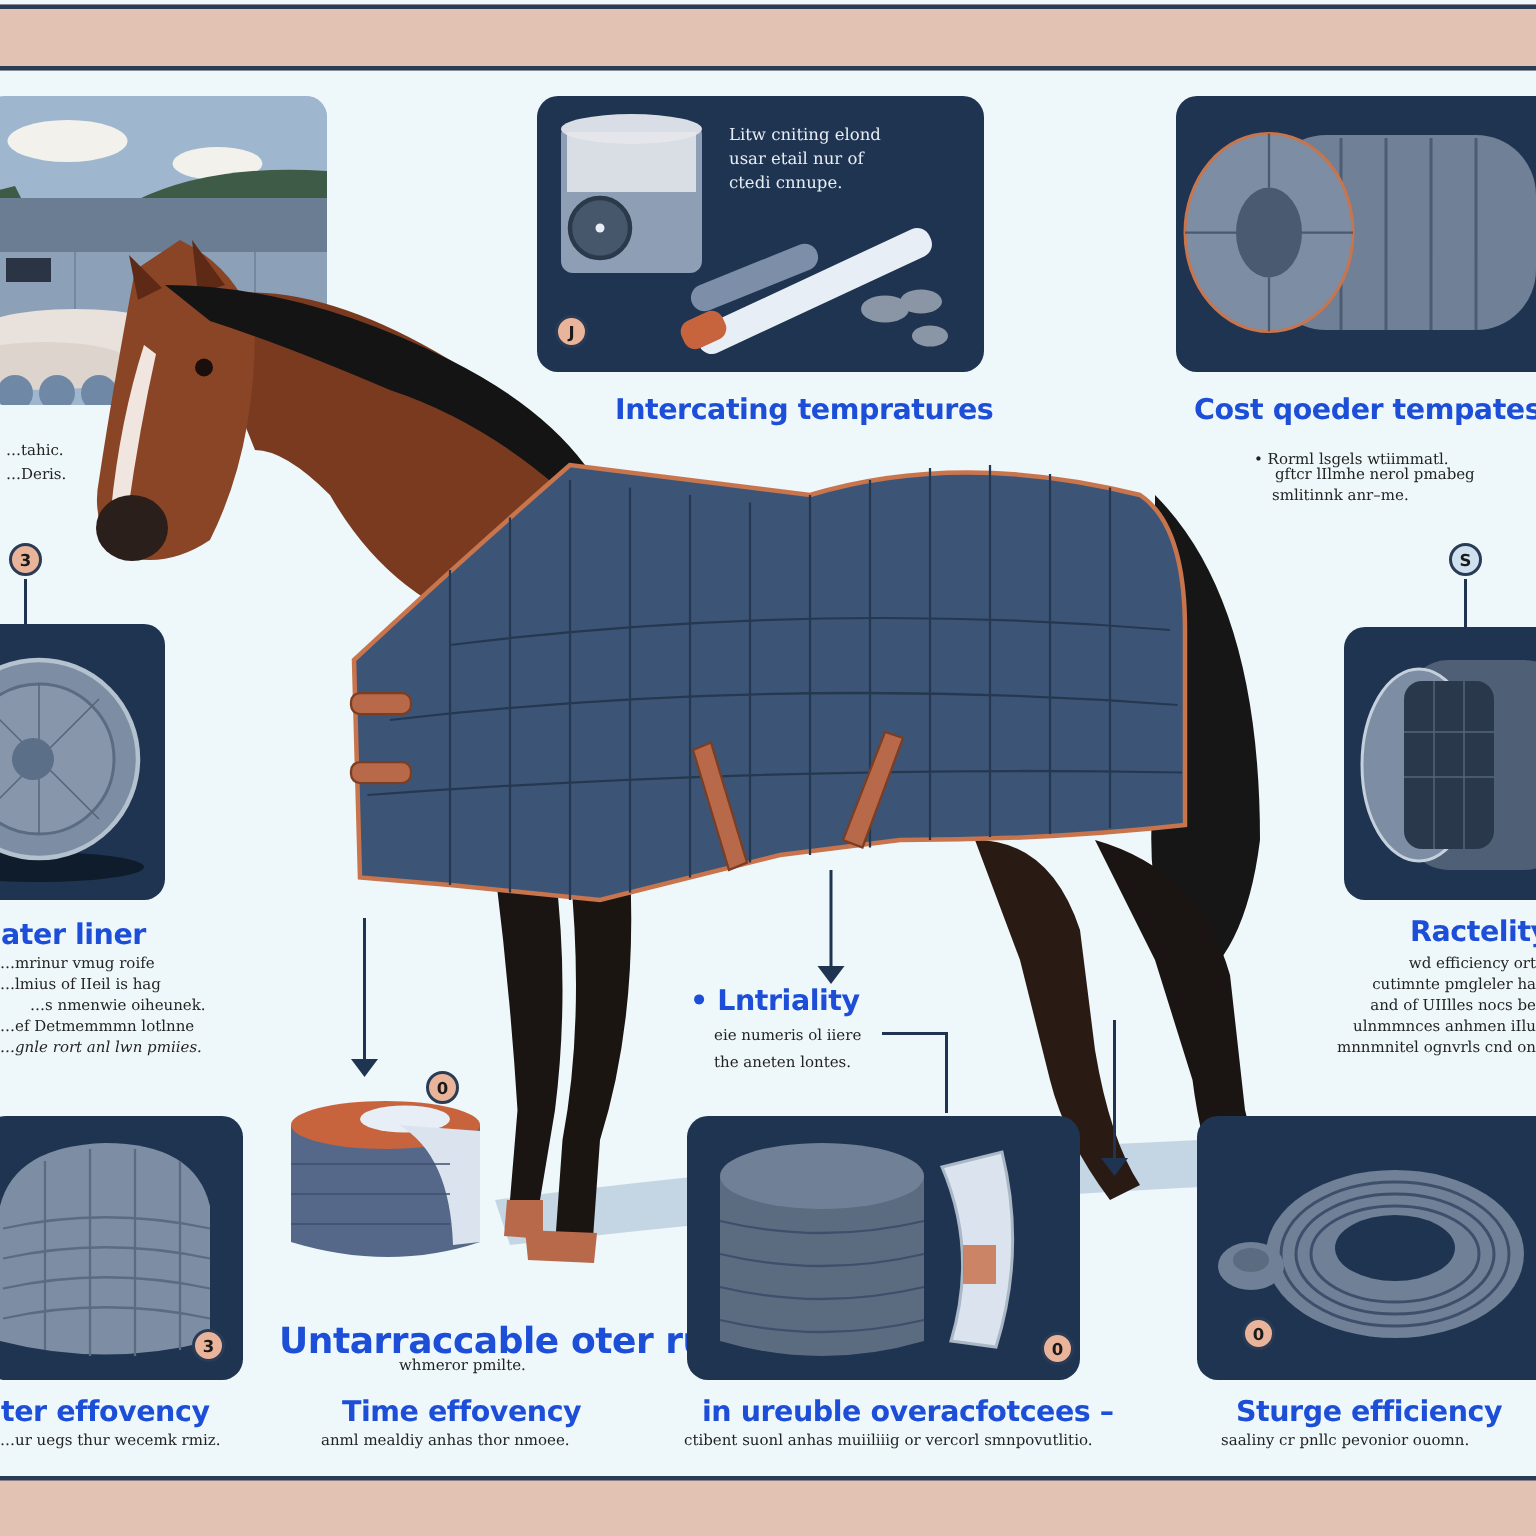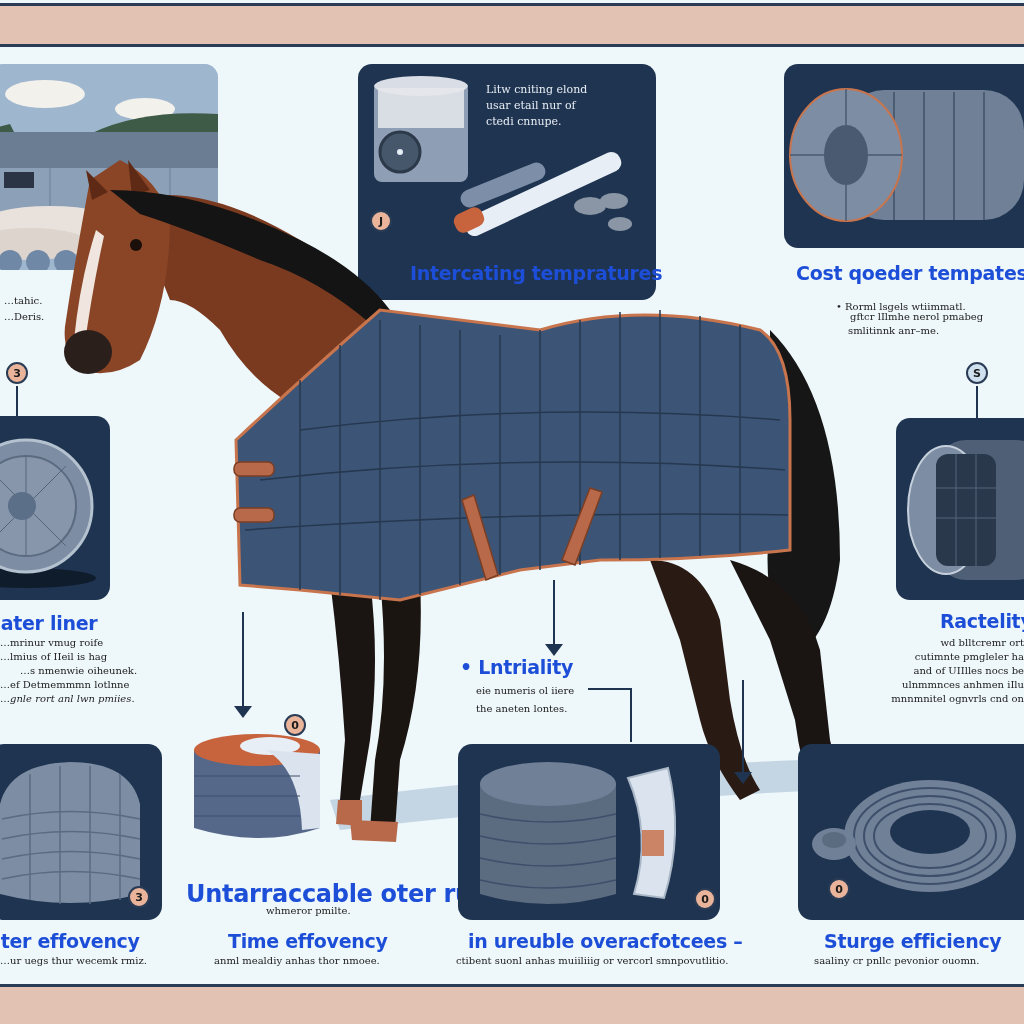--- a/index.html
+++ b/index.html
@@ -97,21 +97,21 @@
     <g fill="#6f88a6">
       <circle cx="20" cy="198" r="12"></circle>
         <circle cx="48" cy="198" r="12"></circle>
         <circle cx="76" cy="198" r="12"></circle>
     </g>
   </svg>
 </div>
 <div class="desc" style="left:4px; top:294px;">…tahic.</div>
 <div class="desc" style="left:4px; top:310px;">…Deris.</div>
 
-<div class="panel" style="left:358px; top:64px; width:298px; height:236px;">
+<div class="panel" style="left:358px; top:64px; width:298px; height:184px;">
   <svg width="298" height="184" viewBox="0 0 298 184">
     <rect x="16" y="18" width="94" height="100" rx="8" fill="#8e9fb5"></rect>
     <ellipse cx="63" cy="22" rx="47" ry="10" fill="#d9dee6"></ellipse>
     <rect x="20" y="24" width="86" height="40" fill="#e6e8ec" opacity="0.85"></rect>
     <circle cx="42" cy="88" r="20" fill="#46566b" stroke="#2b394b" stroke-width="3"></circle>
     <circle cx="42" cy="88" r="3" fill="#e8eef5"></circle>
     <rect x="100" y="112" width="90" height="18" rx="9" fill="#7d8fa8" transform="rotate(-22 145 121)"></rect>
     <rect x="100" y="120" width="170" height="20" rx="9" fill="#e8eef5" transform="rotate(-25 185 130)"></rect>
     <rect x="96" y="146" width="30" height="20" rx="8" fill="#c8643d" transform="rotate(-25 111 156)"></rect>
     <ellipse cx="232" cy="142" rx="16" ry="9" fill="#8a96a5"></ellipse>
@@ -181,21 +181,21 @@
     <g stroke="#55657a" stroke-width="1">
       <line x1="40" y1="70" x2="100" y2="70"></line>
         <line x1="40" y1="100" x2="100" y2="100"></line>
       <line x1="60" y1="36" x2="60" y2="148"></line>
         <line x1="80" y1="36" x2="80" y2="148"></line>
     </g>
     <circle cx="140" cy="52" r="10" fill="#e9b49a"></circle>
   </svg>
 </div>
 <div class="title" style="left:940px; top:610px;">Ractelity</div>
-<div class="desc right" style="right:0px; top:636px;">wd blltcremr ort</div>
+<div class="desc right" style="right:0px; top:636px;">wd efficiency ort</div>
 <div class="desc right" style="right:0px; top:650px;">cutimnte pmgleler ha</div>
 <div class="desc right" style="right:0px; top:664px;">and of UIIlles nocs be</div>
 <div class="desc right" style="right:0px; top:678px;">ulnmmnces anhmen iIlu</div>
 <div class="desc right" style="right:0px; top:692px;">mnnmnitel ognvrls cnd on</div>
 
 <svg width="1024" height="1024" viewBox="0 0 1024 1024" style="left:0;top:0;">
 
   <path d="M330 800 Q560 770 800 760 L830 790 Q600 800 340 830 Z" fill="#a9bfd6" opacity="0.6"></path>
 
   <path d="M770 330 Q840 400 840 560 Q830 640 790 660 Q760 600 770 520 Z" fill="#161616"></path>

